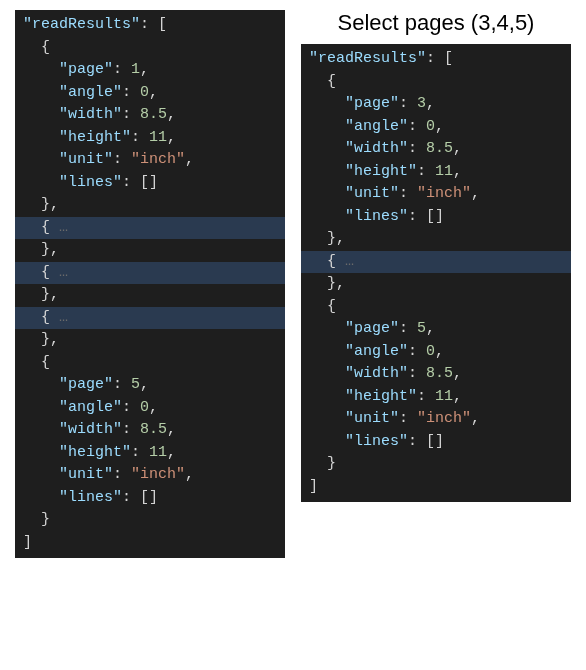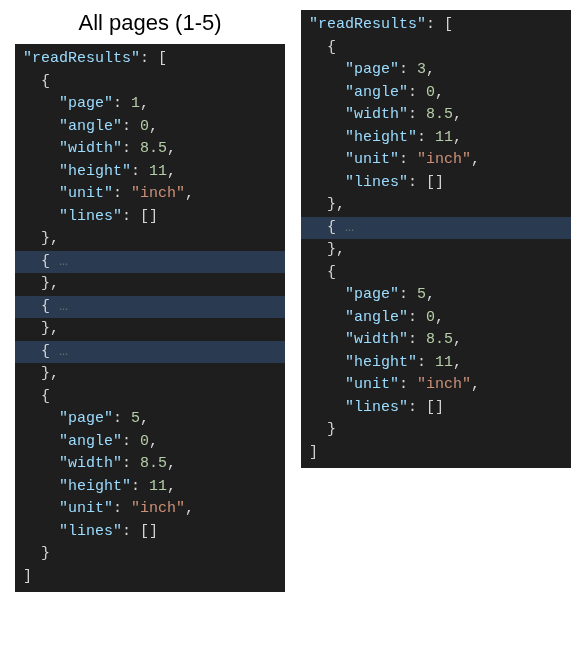--- a/index.html
+++ b/index.html
@@ -46,21 +46,20 @@
     .string { color: #ce9178; }
     .number { color: #b5cea8; }
     .punct { color: #d4d4d4; }
     .ellipsis { color: #6a6a6a; }
   </style>
 </head>
 <body>
 
 <div class="container">
   <div class="panel">
-    <div class="panel-title">All pages (1-5)</div>
     <div class="code-block" id="code-0">
         <div class="line"><span class="key">"readResults"</span><span class="punct">: [</span></div>
         <div class="line"><span class="punct">  {</span></div>
         <div class="line">    <span class="key">"page"</span><span class="punct">: </span><span class="number">1</span><span class="punct">,</span></div>
         <div class="line">    <span class="key">"angle"</span><span class="punct">: </span><span class="number">0</span><span class="punct">,</span></div>
         <div class="line">    <span class="key">"width"</span><span class="punct">: </span><span class="number">8.5</span><span class="punct">,</span></div>
         <div class="line">    <span class="key">"height"</span><span class="punct">: </span><span class="number">11</span><span class="punct">,</span></div>
         <div class="line">    <span class="key">"unit"</span><span class="punct">: </span><span class="string">"inch"</span><span class="punct">,</span></div>
         <div class="line">    <span class="key">"lines"</span><span class="punct">: </span><span class="punct">[]</span></div>
         <div class="line"><span class="punct">  },</span></div>
@@ -75,20 +74,21 @@
         <div class="line">    <span class="key">"angle"</span><span class="punct">: </span><span class="number">0</span><span class="punct">,</span></div>
         <div class="line">    <span class="key">"width"</span><span class="punct">: </span><span class="number">8.5</span><span class="punct">,</span></div>
         <div class="line">    <span class="key">"height"</span><span class="punct">: </span><span class="number">11</span><span class="punct">,</span></div>
         <div class="line">    <span class="key">"unit"</span><span class="punct">: </span><span class="string">"inch"</span><span class="punct">,</span></div>
         <div class="line">    <span class="key">"lines"</span><span class="punct">: </span><span class="punct">[]</span></div>
         <div class="line"><span class="punct">  }</span></div>
         <div class="line"><span class="punct">]</span></div>
       </div>
   </div>
   <div class="panel">
+    <div class="panel-title">Select pages (3,4,5)</div>
     <div class="code-block" id="code-1">
         <div class="line"><span class="key">"readResults"</span><span class="punct">: [</span></div>
         <div class="line"><span class="punct">  {</span></div>
         <div class="line">    <span class="key">"page"</span><span class="punct">: </span><span class="number">3</span><span class="punct">,</span></div>
         <div class="line">    <span class="key">"angle"</span><span class="punct">: </span><span class="number">0</span><span class="punct">,</span></div>
         <div class="line">    <span class="key">"width"</span><span class="punct">: </span><span class="number">8.5</span><span class="punct">,</span></div>
         <div class="line">    <span class="key">"height"</span><span class="punct">: </span><span class="number">11</span><span class="punct">,</span></div>
         <div class="line">    <span class="key">"unit"</span><span class="punct">: </span><span class="string">"inch"</span><span class="punct">,</span></div>
         <div class="line">    <span class="key">"lines"</span><span class="punct">: </span><span class="punct">[]</span></div>
         <div class="line"><span class="punct">  },</span></div>

